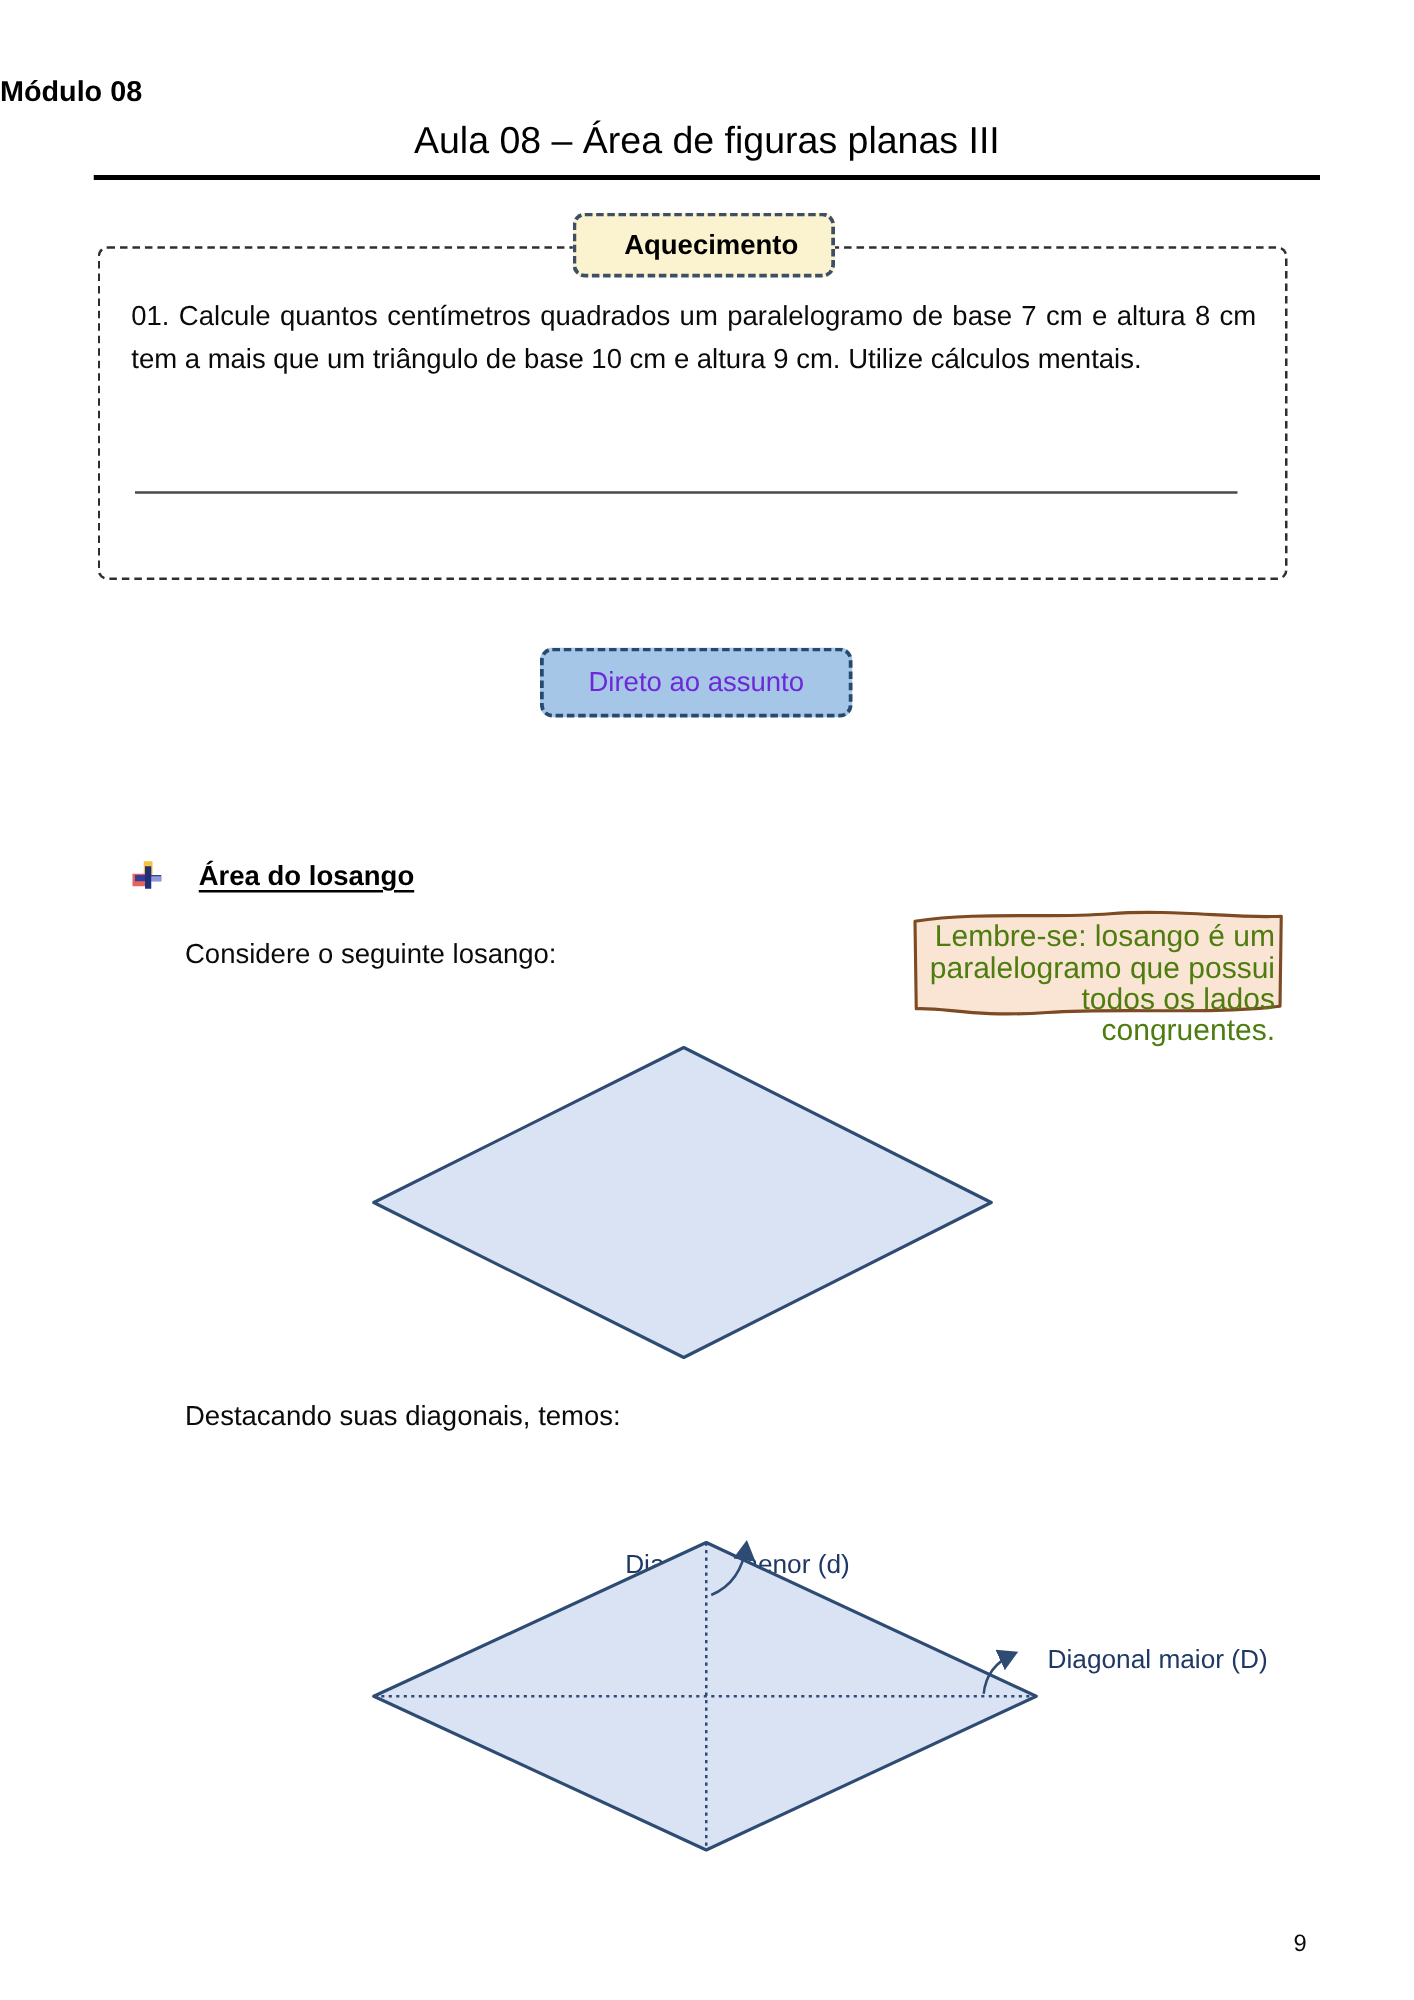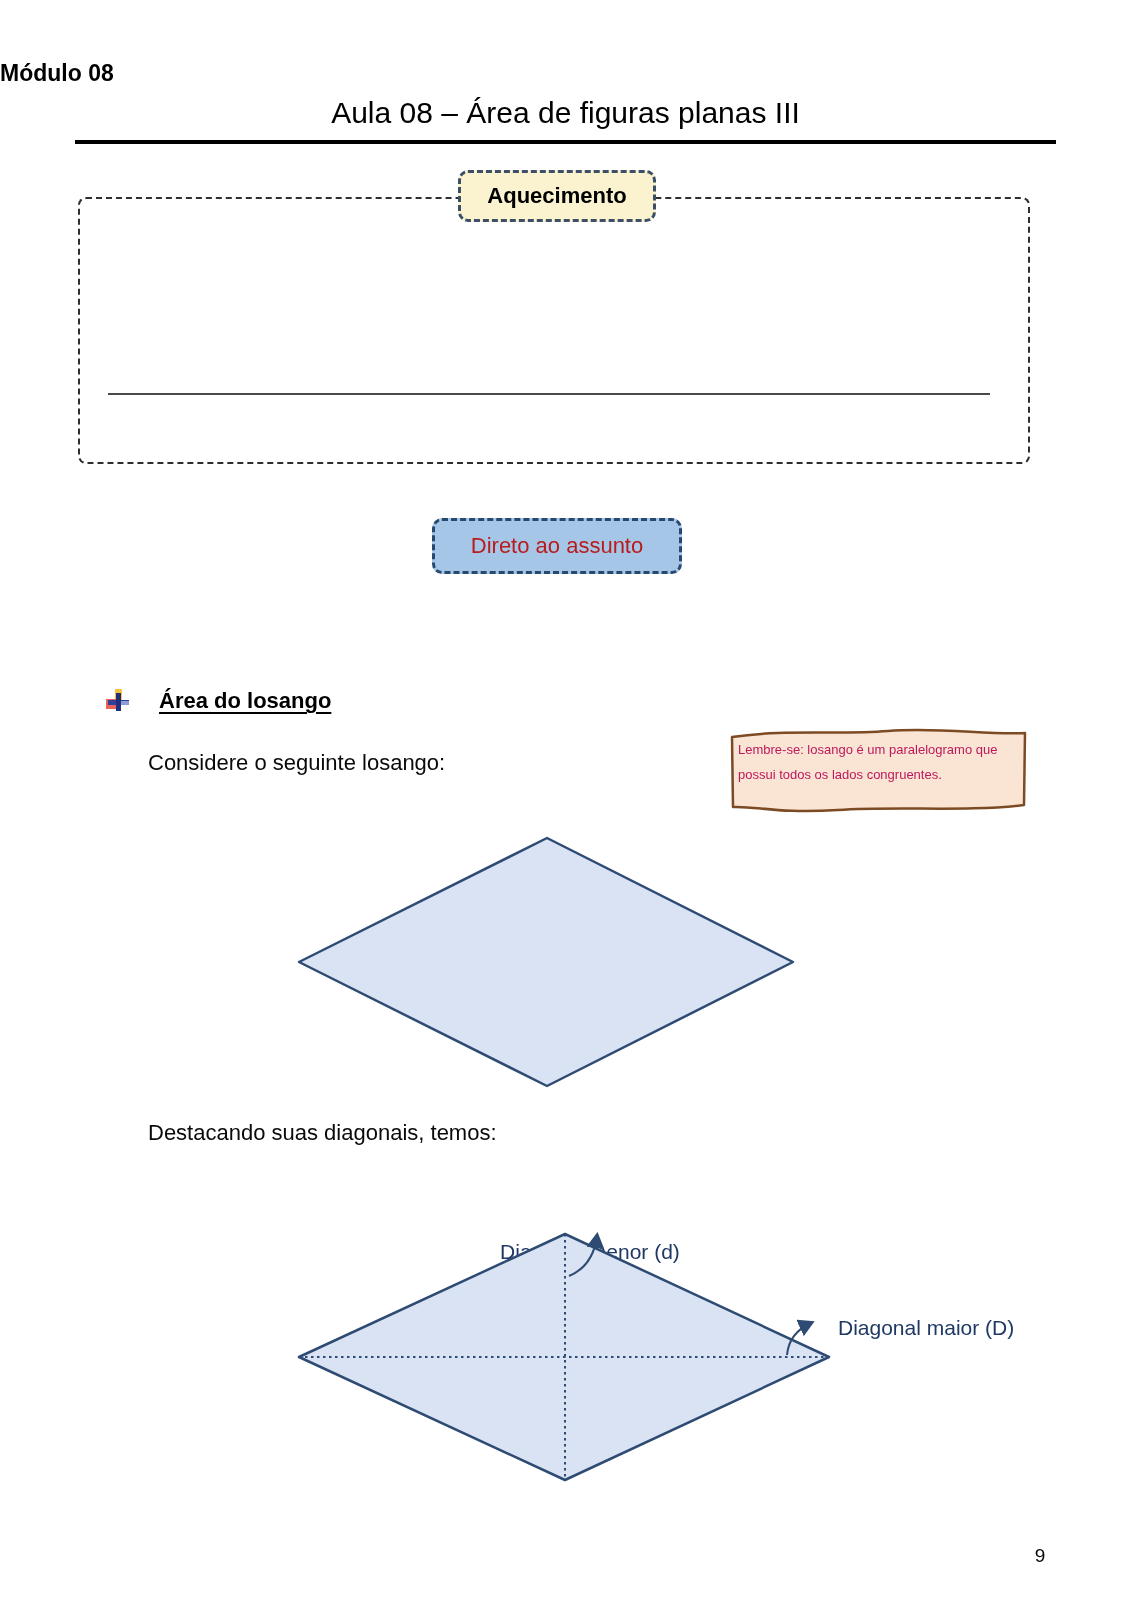--- a/index.html
+++ b/index.html
@@ -30,37 +30,38 @@
     border:2px dashed #2e2e2e;border-radius:8px;
     background:#fff;
   }
   .warmup-badge{
     position:absolute;left:458px;top:170px;width:192px;height:46px;
     background:#FBF2D0;
     border:3px dashed #3D4F66;border-radius:10px;
     display:flex;align-items:center;justify-content:center;
     font-size:22px;font-weight:600;color:#000;
     z-index:3;
+    padding-left:12px;
   }
   .warmup-question{
     position:absolute;left:105px;top:236px;width:900px;
     font-size:22px;line-height:34px;text-align:justify;color:#0a0a0a;
     margin:0;
   }
   .answer-line{
     position:absolute;left:108px;top:393px;width:882px;height:0;
     border-bottom:2px solid #4a4a4a;
   }
   
   .topic-badge{
     position:absolute;left:432px;top:518px;width:244px;height:50px;
     background:#A5C6E7;
     border:3px dashed #27496F;border-radius:10px;
     display:flex;align-items:center;justify-content:center;
-    font-size:22px;color:#b91c1c;
+    font-size:22px;color:#6d28d9;
   }
   
   .intro-paragraph{
     position:absolute;left:80px;top:590px;width:948px;
     font-size:22px;line-height:37px;text-align:justify;text-indent:66px;
     color:#0a0a0a;margin:0;
   }
   
   .section-heading{
     position:absolute;left:105px;top:686px;height:30px;
@@ -74,21 +75,21 @@
   .consider-text{
     position:absolute;left:148px;top:750px;font-size:22px;color:#0a0a0a;margin:0;
   }
   
   .reminder-box{
     position:absolute;left:728px;top:726px;width:302px;height:90px;
   }
   .reminder-box svg{position:absolute;left:0;top:0;}
   .reminder-text{
     position:absolute;left:10px;top:11px;width:282px;
-    font-size:13px;line-height:25px;text-align:left;color:#be185d;
+    font-size:24px;line-height:25px;text-align:right;color:#4d7c0f;
   }
   
   .rhombus1-svg{position:absolute;left:280px;top:828px;}
   .diagonals-intro{
     position:absolute;left:148px;top:1120px;font-size:22px;color:#0a0a0a;margin:0;
   }
   .rhombus2-svg{position:absolute;left:280px;top:1200px;}
   .minor-diagonal-label{
     position:absolute;left:440px;top:1240px;width:300px;text-align:center;
     font-size:21px;color:#1F3864;
@@ -107,20 +108,21 @@
 <body>
 
 <div class="page">
 
   <div class="module-title">Módulo 08</div>
   <div class="lesson-title">Aula 08 – Área de figuras planas III</div>
   <div class="header-rule"></div>
 
   <div class="warmup-box"></div>
   <div class="warmup-badge">Aquecimento</div>
+  <p class="warmup-question">01. Calcule quantos centímetros quadrados um paralelogramo de base 7 cm e altura 8 cm tem a mais que um triângulo de base 10 cm e altura 9 cm. Utilize cálculos mentais.</p>
   <div class="answer-line"></div>
 
   <div class="topic-badge">Direto ao assunto</div>
 
 
   <div class="section-heading">
     <svg class="plus-bullet" viewBox="0 0 26 26" aria-hidden="true">
       <rect x="10" y="1" width="7" height="12" fill="#F5C242"></rect>
       <rect x="1" y="11" width="11" height="10" fill="#E8635A"></rect>
       <rect x="3" y="12" width="21" height="5" fill="#30409A"></rect>

